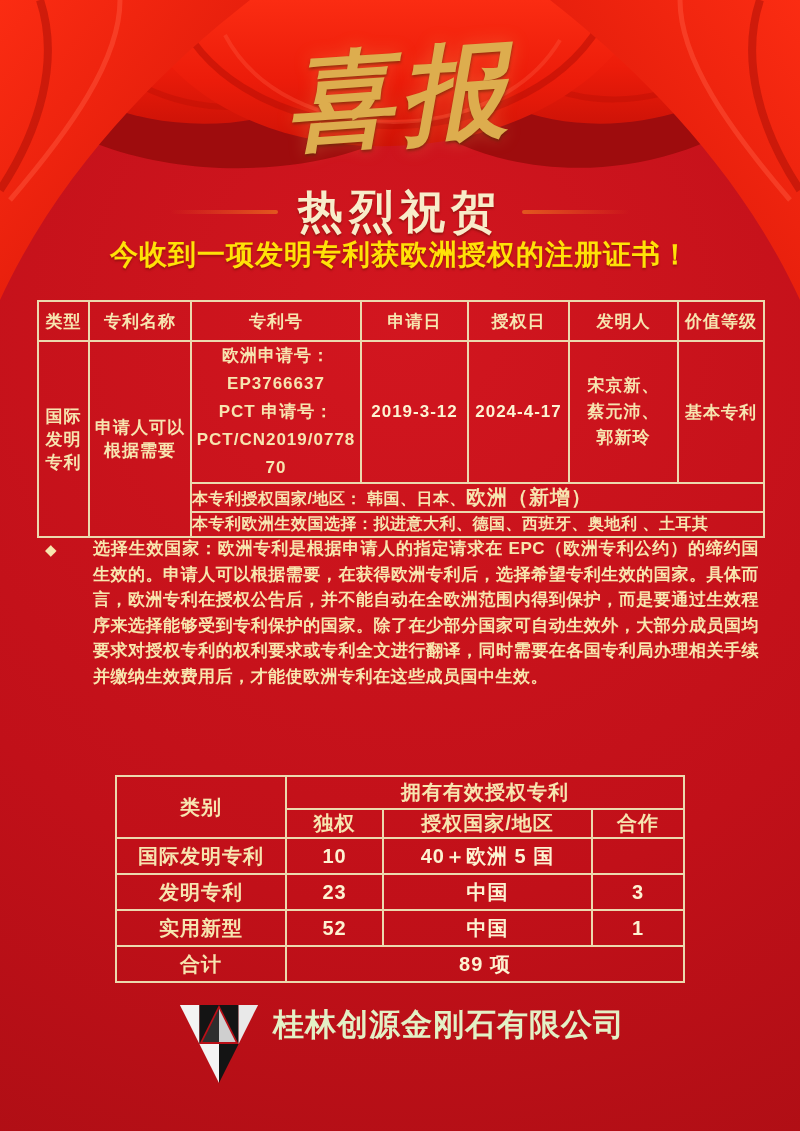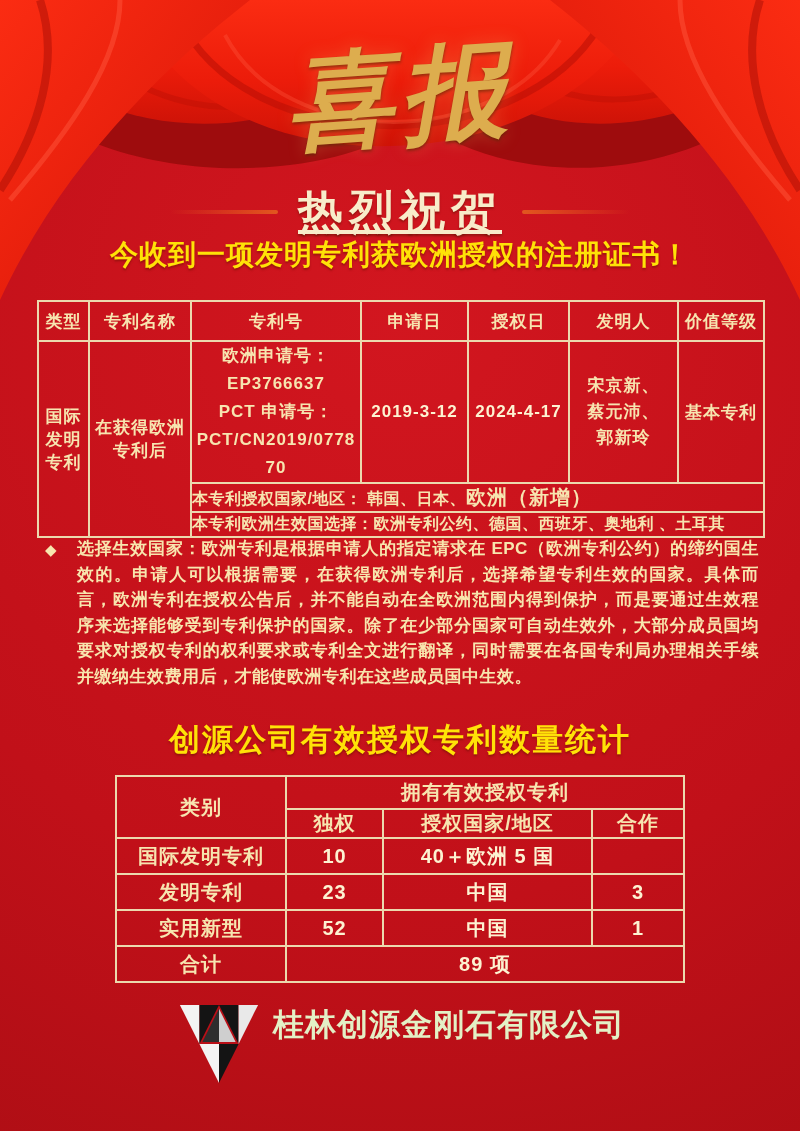--- a/index.html
+++ b/index.html
@@ -26,21 +26,20 @@
     text-shadow:0 2px 3px rgba(80,40,0,.55), 0 0 18px rgba(255,215,120,.25);
   }
   .congrats-row {
     position:absolute; top:182px; left:0; width:100%;
     display:flex; align-items:center; justify-content:center; gap:20px;
   }
   .congrats-text {
     font-size:45px; font-weight:bold; letter-spacing:6px;
     color:#f8ecca;
     text-shadow:0 2px 2px rgba(90,20,0,.45);
-    text-decoration:underline;
   }
   .congrats-line { width:108px; height:4px; border-radius:2px; }
   .congrats-line.left  { background:linear-gradient(to right, rgba(120,8,6,0), #e2571f); }
   .congrats-line.right { background:linear-gradient(to left,  rgba(120,8,6,0), #e2571f); }
 
   .headline {
     position:absolute; top:236px; left:0; width:100%;
     text-align:center; font-size:28px; font-weight:bold;
     letter-spacing:1px; color:#ffe207;
     text-shadow:0 2px 2px rgba(110,20,0,.5);
@@ -66,21 +65,21 @@
   }
   .span-highlight { font-size:20px; letter-spacing:1px; }
 
   .note {
     position:absolute; top:536px; left:45px; width:714px;
     display:flex; align-items:flex-start;
     color:#f8e6ae;
   }
   .note-bullet { font-size:15px; padding-top:5px; width:20px; flex:none; }
   .note-text {
-    margin-left:12px; font-size:17px; font-weight:bold;
+    margin-left:28px; font-size:17px; font-weight:bold;
     line-height:25.5px; text-align:justify; letter-spacing:0.5px;
   }
 
   .stats-title {
     position:absolute; top:719px; left:0; width:100%;
     text-align:center; font-size:31px; font-weight:bold;
     letter-spacing:2px; color:#ffe207;
     text-shadow:0 2px 2px rgba(110,20,0,.5);
   }
   .stats-table { position:absolute; top:775px; left:115px; width:568px; }
@@ -165,21 +164,21 @@
       <td>类型</td>
       <td>专利名称</td>
       <td>专利号</td>
       <td>申请日</td>
       <td>授权日</td>
       <td>发明人</td>
       <td>价值等级</td>
     </tr>
     <tr class="body-row">
       <td rowspan="3">国际发明专利</td>
-      <td rowspan="3">在获得欧洲专利后</td>
+      <td rowspan="3">申请人可以根据需要</td>
       <td class="pt-number">
         <div>欧洲申请号：</div>
         <div>EP3766637</div>
         <div>PCT 申请号：</div>
         <div>PCT/CN2019/077870</div>
       </td>
       <td class="pt-date">2019-3-12</td>
       <td class="pt-date">2024-4-17</td>
       <td class="pt-inventors">
         <div>宋京新、</div>
@@ -188,32 +187,31 @@
       </td>
       <td>基本专利</td>
     </tr>
     <tr class="span-row">
       <td colspan="5">
         <span>本专利授权国家/地区：</span><span>  韩国、日本、</span><span class="span-highlight">欧洲（新增）</span>
       </td>
     </tr>
     <tr class="span-row">
       <td colspan="5">
-        <span>本专利欧洲生效国选择：</span><span>欧洲专利公约、德国、西班牙、奥地利 、土耳其</span>
+        <span>本专利欧洲生效国选择：</span><span>拟进意大利、德国、西班牙、奥地利 、土耳其</span>
       </td>
     </tr>
   </tbody>
     </table>
 
   <div class="note">
     <span class="note-bullet">◆</span>
     <div class="note-text">选择生效国家：欧洲专利是根据申请人的指定请求在 EPC（欧洲专利公约）的缔约国生效的。申请人可以根据需要，在获得欧洲专利后，选择希望专利生效的国家。具体而言，欧洲专利在授权公告后，并不能自动在全欧洲范围内得到保护，而是要通过生效程序来选择能够受到专利保护的国家。除了在少部分国家可自动生效外，大部分成员国均要求对授权专利的权利要求或专利全文进行翻译，同时需要在各国专利局办理相关手续并缴纳生效费用后，才能使欧洲专利在这些成员国中生效。</div>
   </div>
 
-  <div class="stats-title">创源公司有效授权专利数量统计</div>
 
   <table class="stats-table">
     <colgroup>
       <col style="width:170px">
         <col style="width:97px">
         <col style="width:209px">
         <col style="width:92px">
     </colgroup>
     <tbody>
         <tr class="st-h1">

